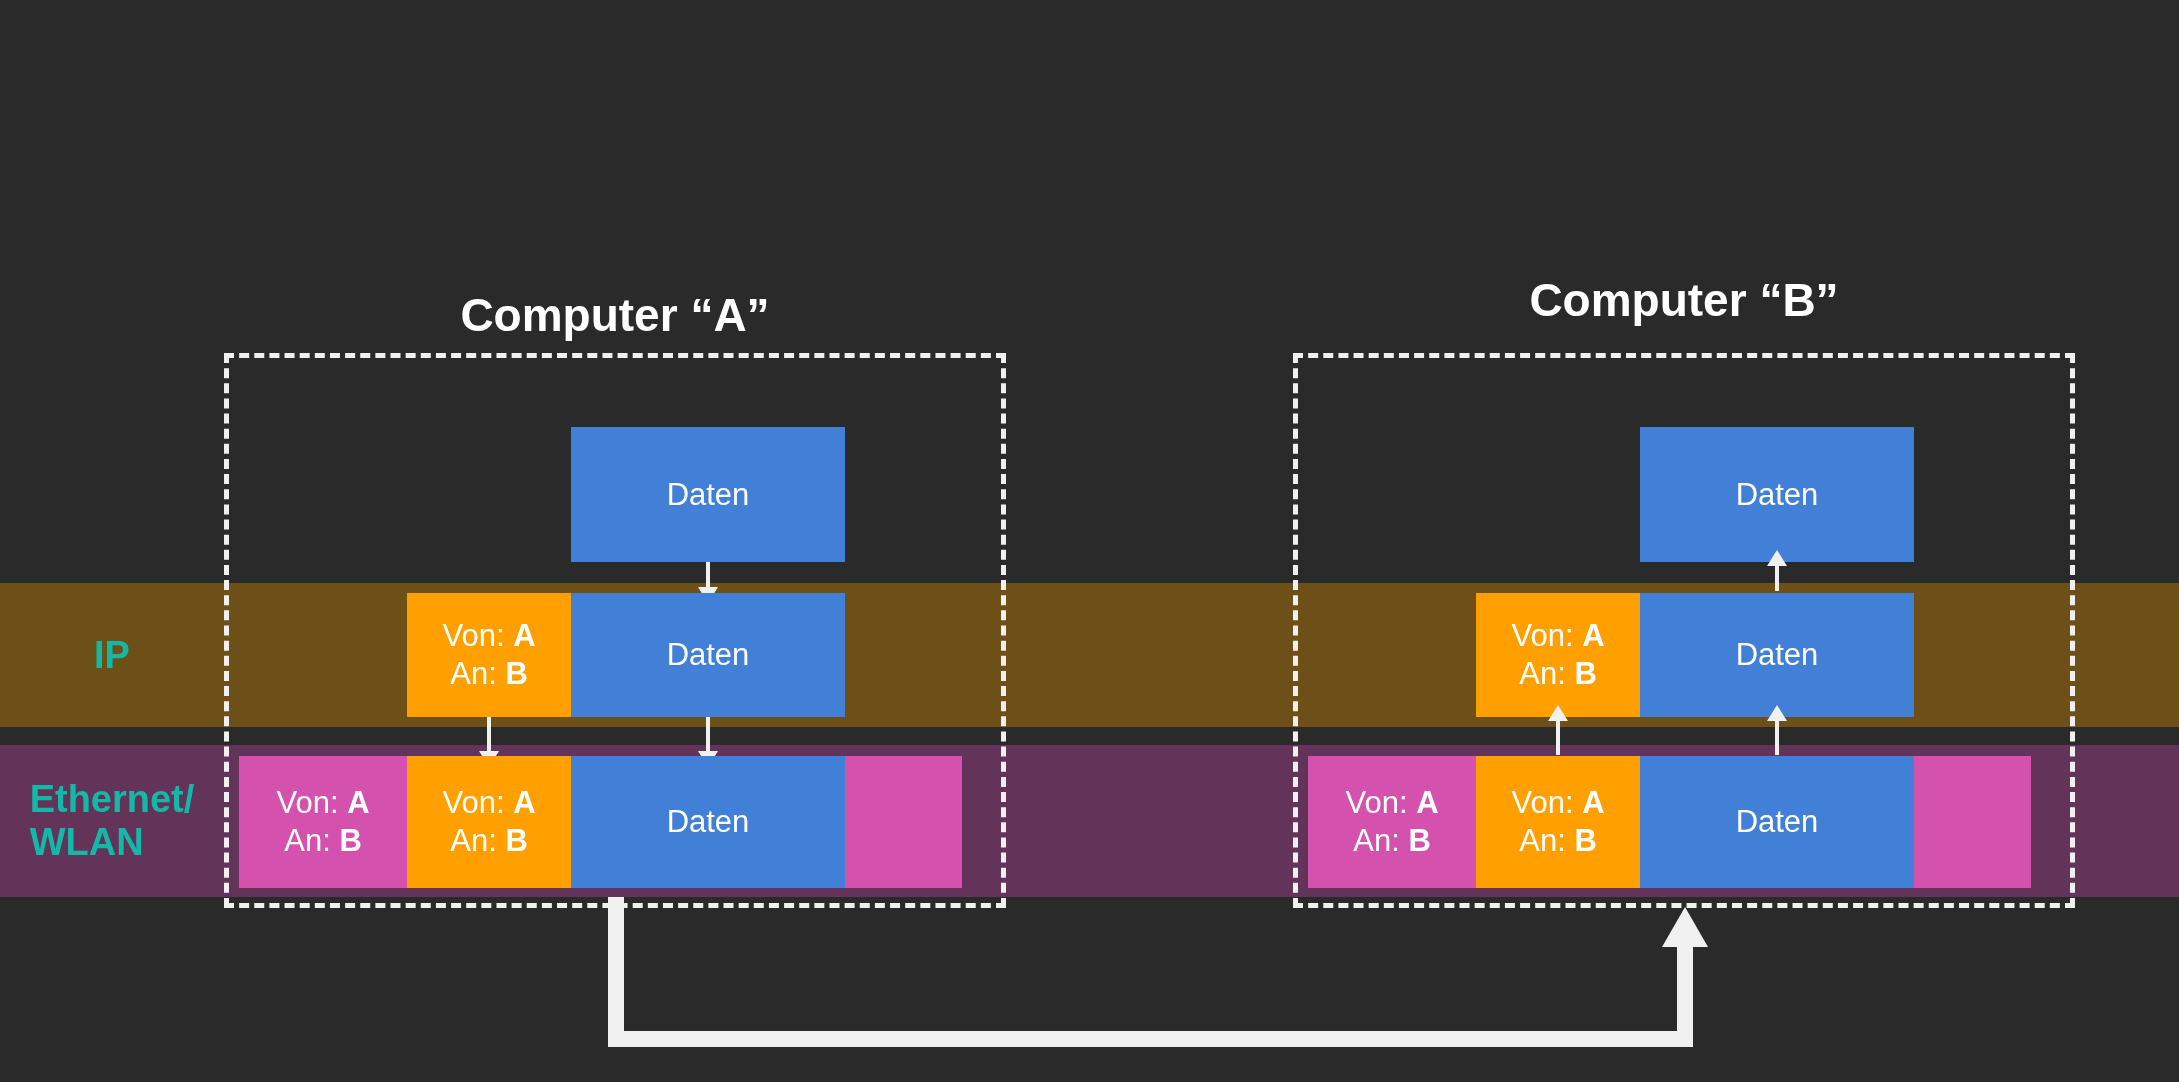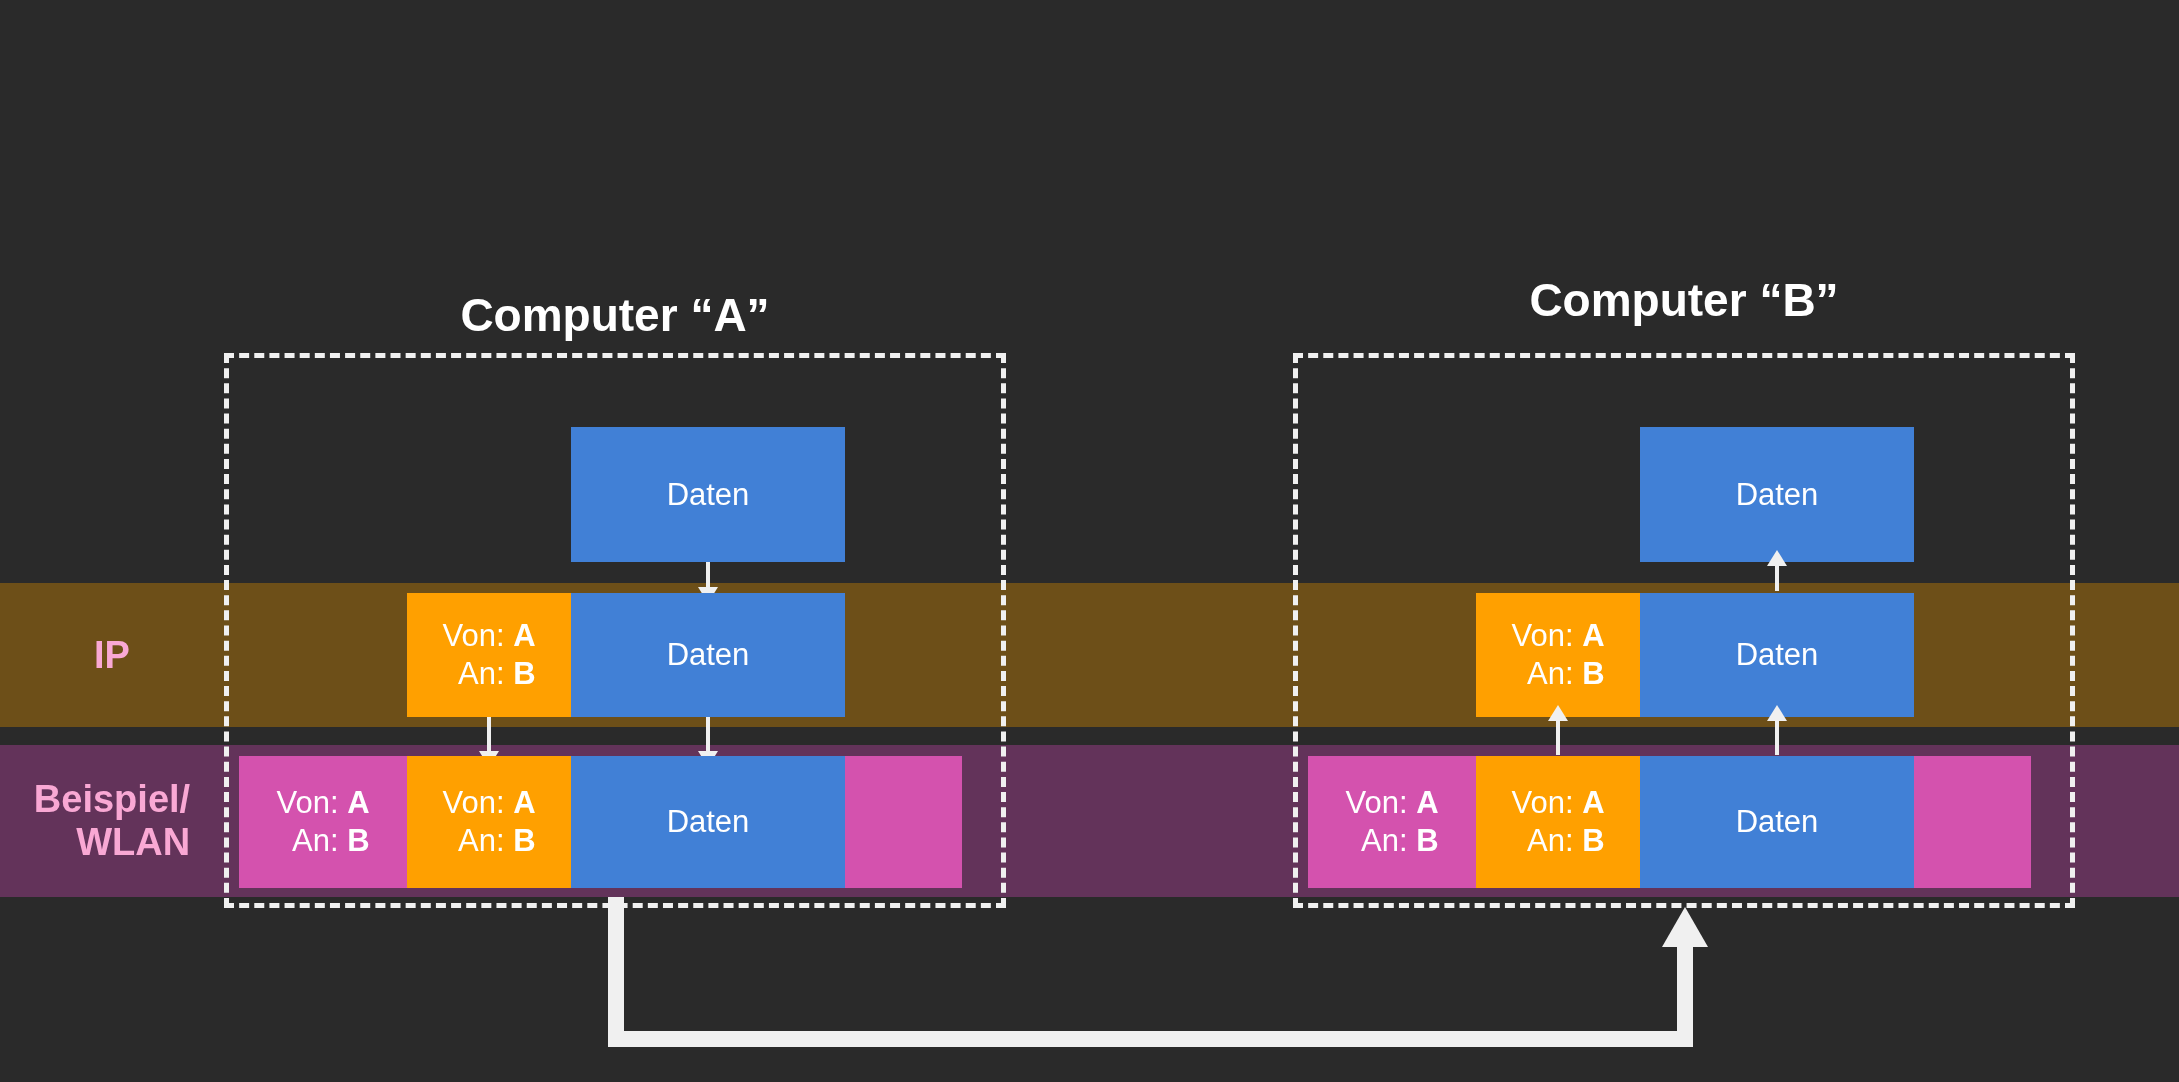--- a/index.html
+++ b/index.html
@@ -43,22 +43,22 @@
   }
   .band-eth {
     top: 745px;
     height: 152px;
     background: #63335a;
   }
   .band-label {
     position: absolute;
     left: 0;
     width: 224px;
-    text-align: right;
-    color: #f9a8d4;
+    text-align: left;
+    color: #14b8a6;
     font-weight: bold;
     font-size: 38px;
     line-height: 1.12;
   }
   .band-label.ip   { top: 583px; height: 144px; display: flex; align-items: center; justify-content: center; }
   .band-label.eth  { top: 745px; height: 152px; display: flex; align-items: center; justify-content: center; }
 
   
   .machine {
     position: absolute;
@@ -77,21 +77,21 @@
   
   .cell {
     position: absolute;
     box-sizing: border-box;
     display: flex;
     align-items: center;
     justify-content: center;
     color: #ffffff;
     font-size: 31px;
     line-height: 1.22;
-    text-align: right;
+    text-align: center;
   }
   .cell.data   { background: #4180d6; }
   .cell.ip     { background: #ffa000; }
   .cell.eth    { background: #d452ae; }
   .cell .hdr   { white-space: nowrap; }
   .cell .hdr b { font-weight: bold; }
 
   
   .arrow {
     position: absolute;
@@ -137,21 +137,21 @@
 
 
   <div class="band band-ip"></div>
   <div class="band band-eth"></div>
 
   <div class="band-label ip">
     <span>IP</span>
   </div>
   <div class="band-label eth">
     <div>
-      <div>Beispiel/</div>
+      <div>Ethernet/</div>
       <div>WLAN</div>
     </div>
   </div>
 
   <div class="machine-label" style="left:224px; top:268px; width:782px;margin-top:20px;">Computer “A”</div>
 
   <div class="machine" style="left:224px; top:353px; width:782px; height:555px;"></div>
 
   <div class="cell data" style="left:571px; top:427px; width:274px; height:135px;">
     <span>Daten</span>

